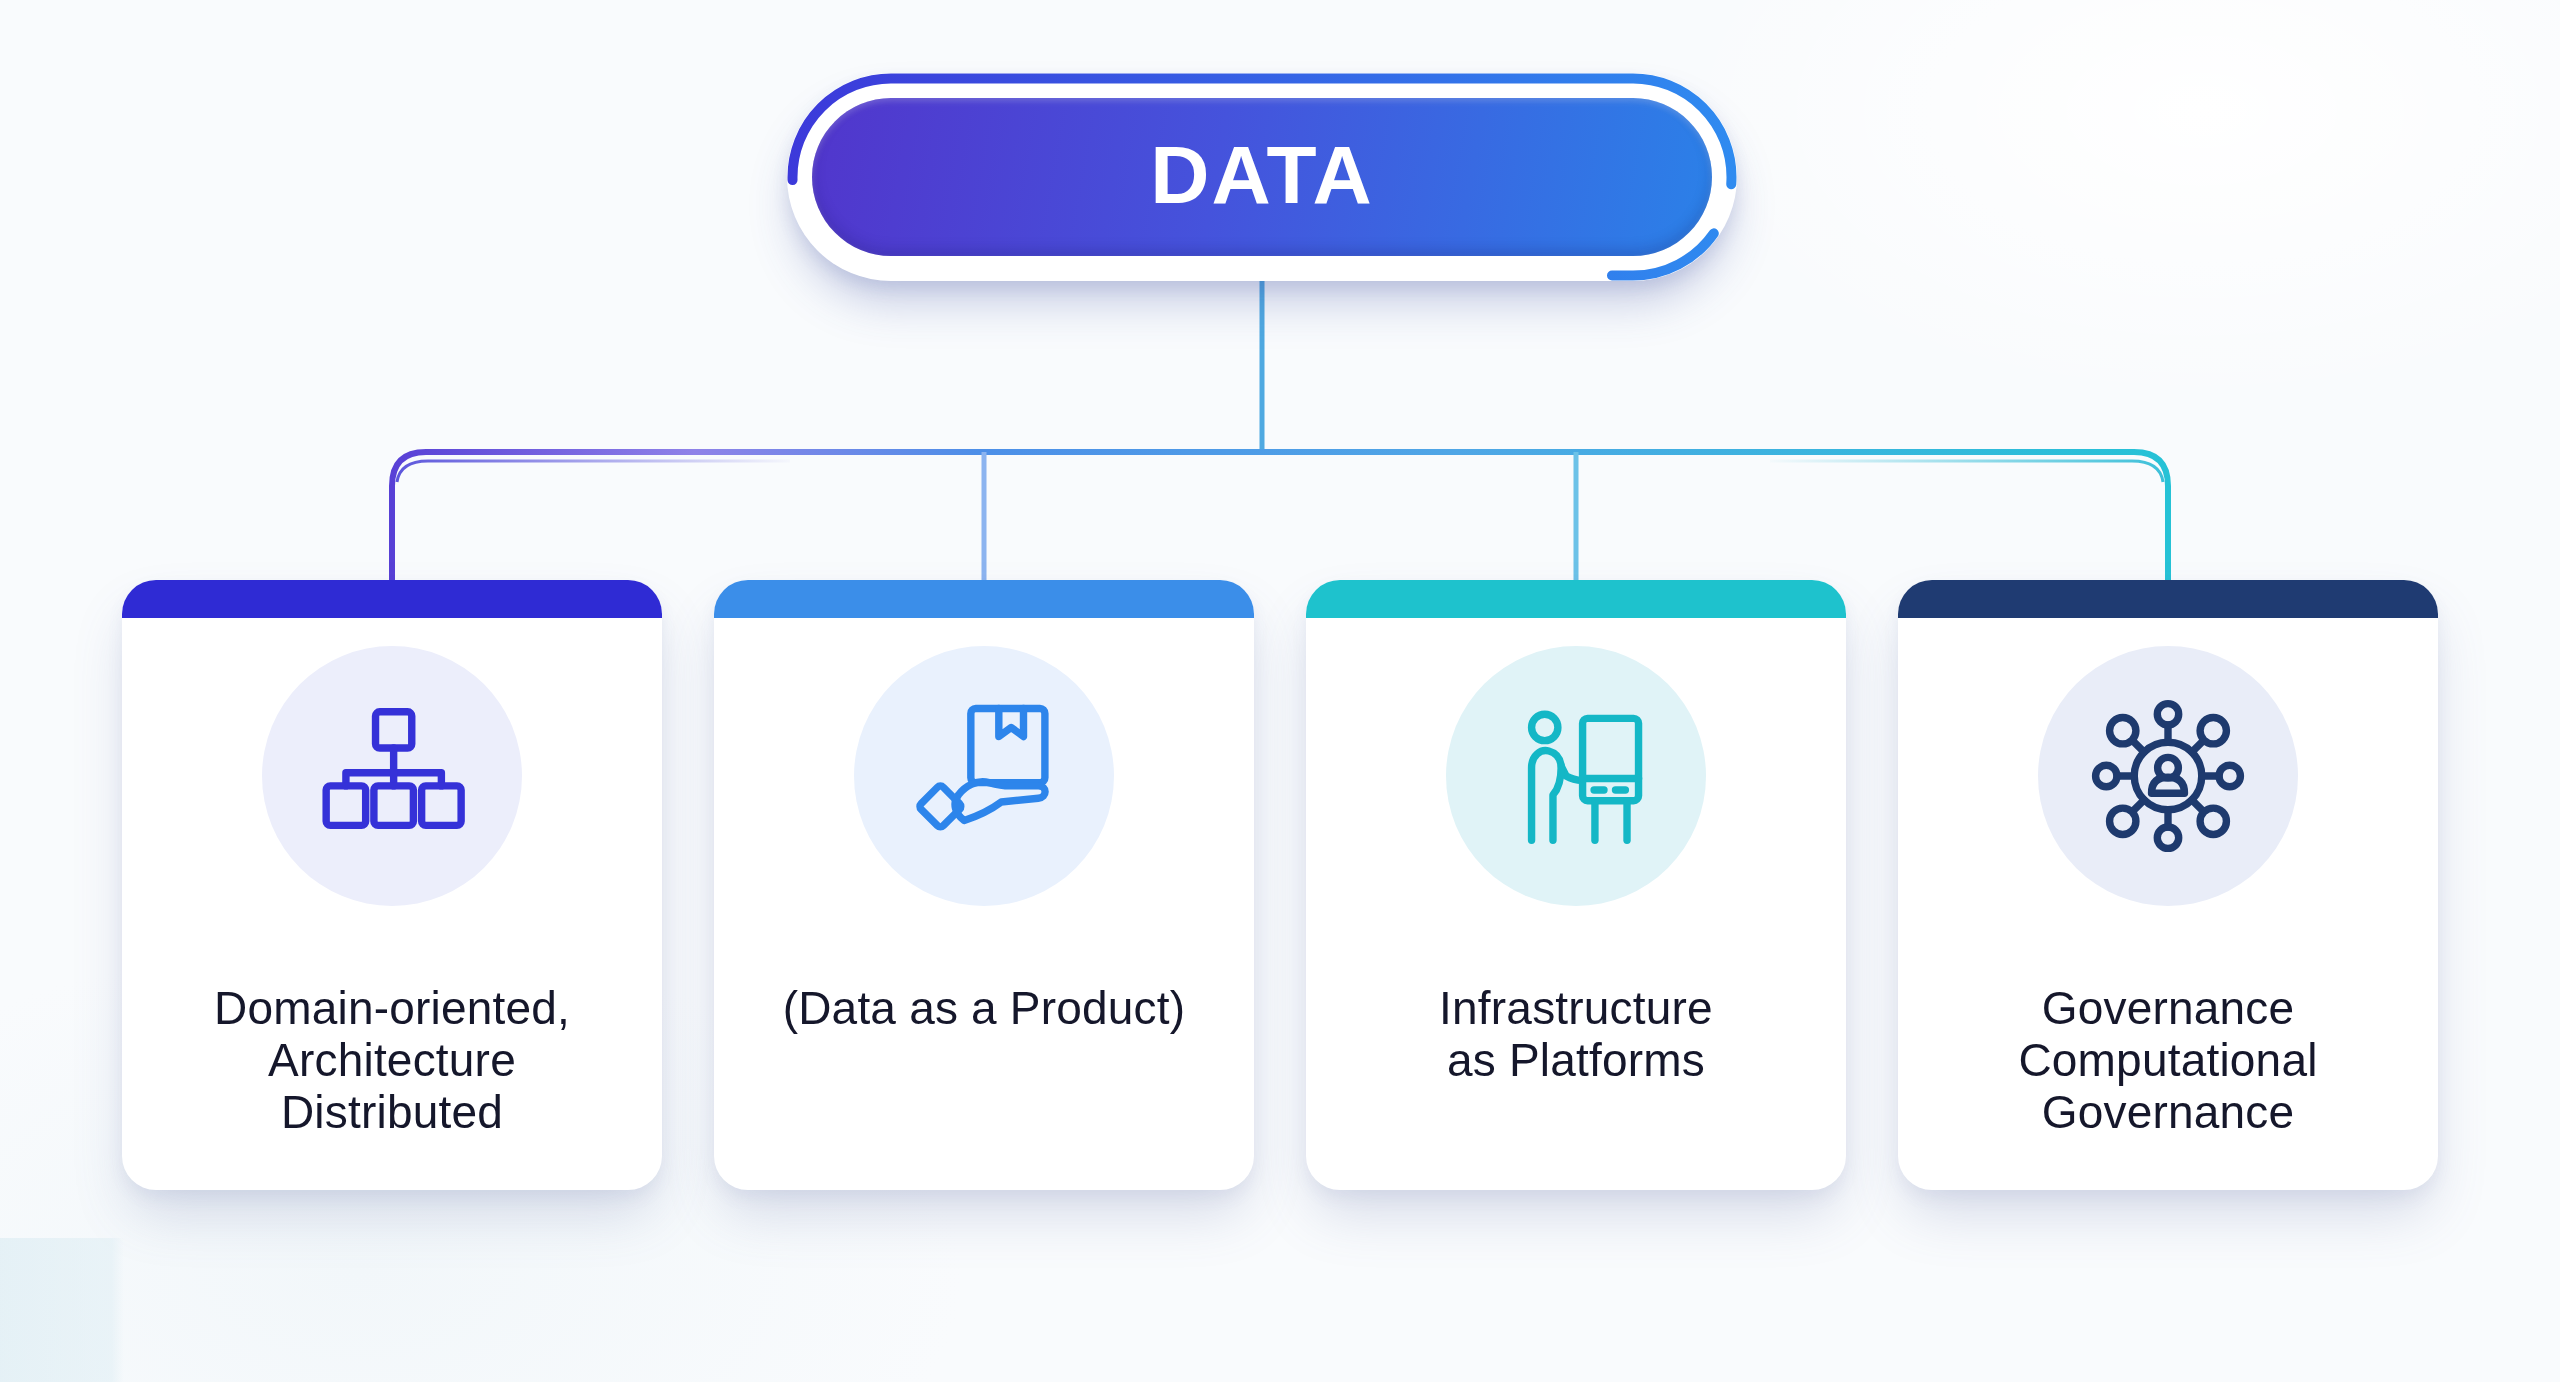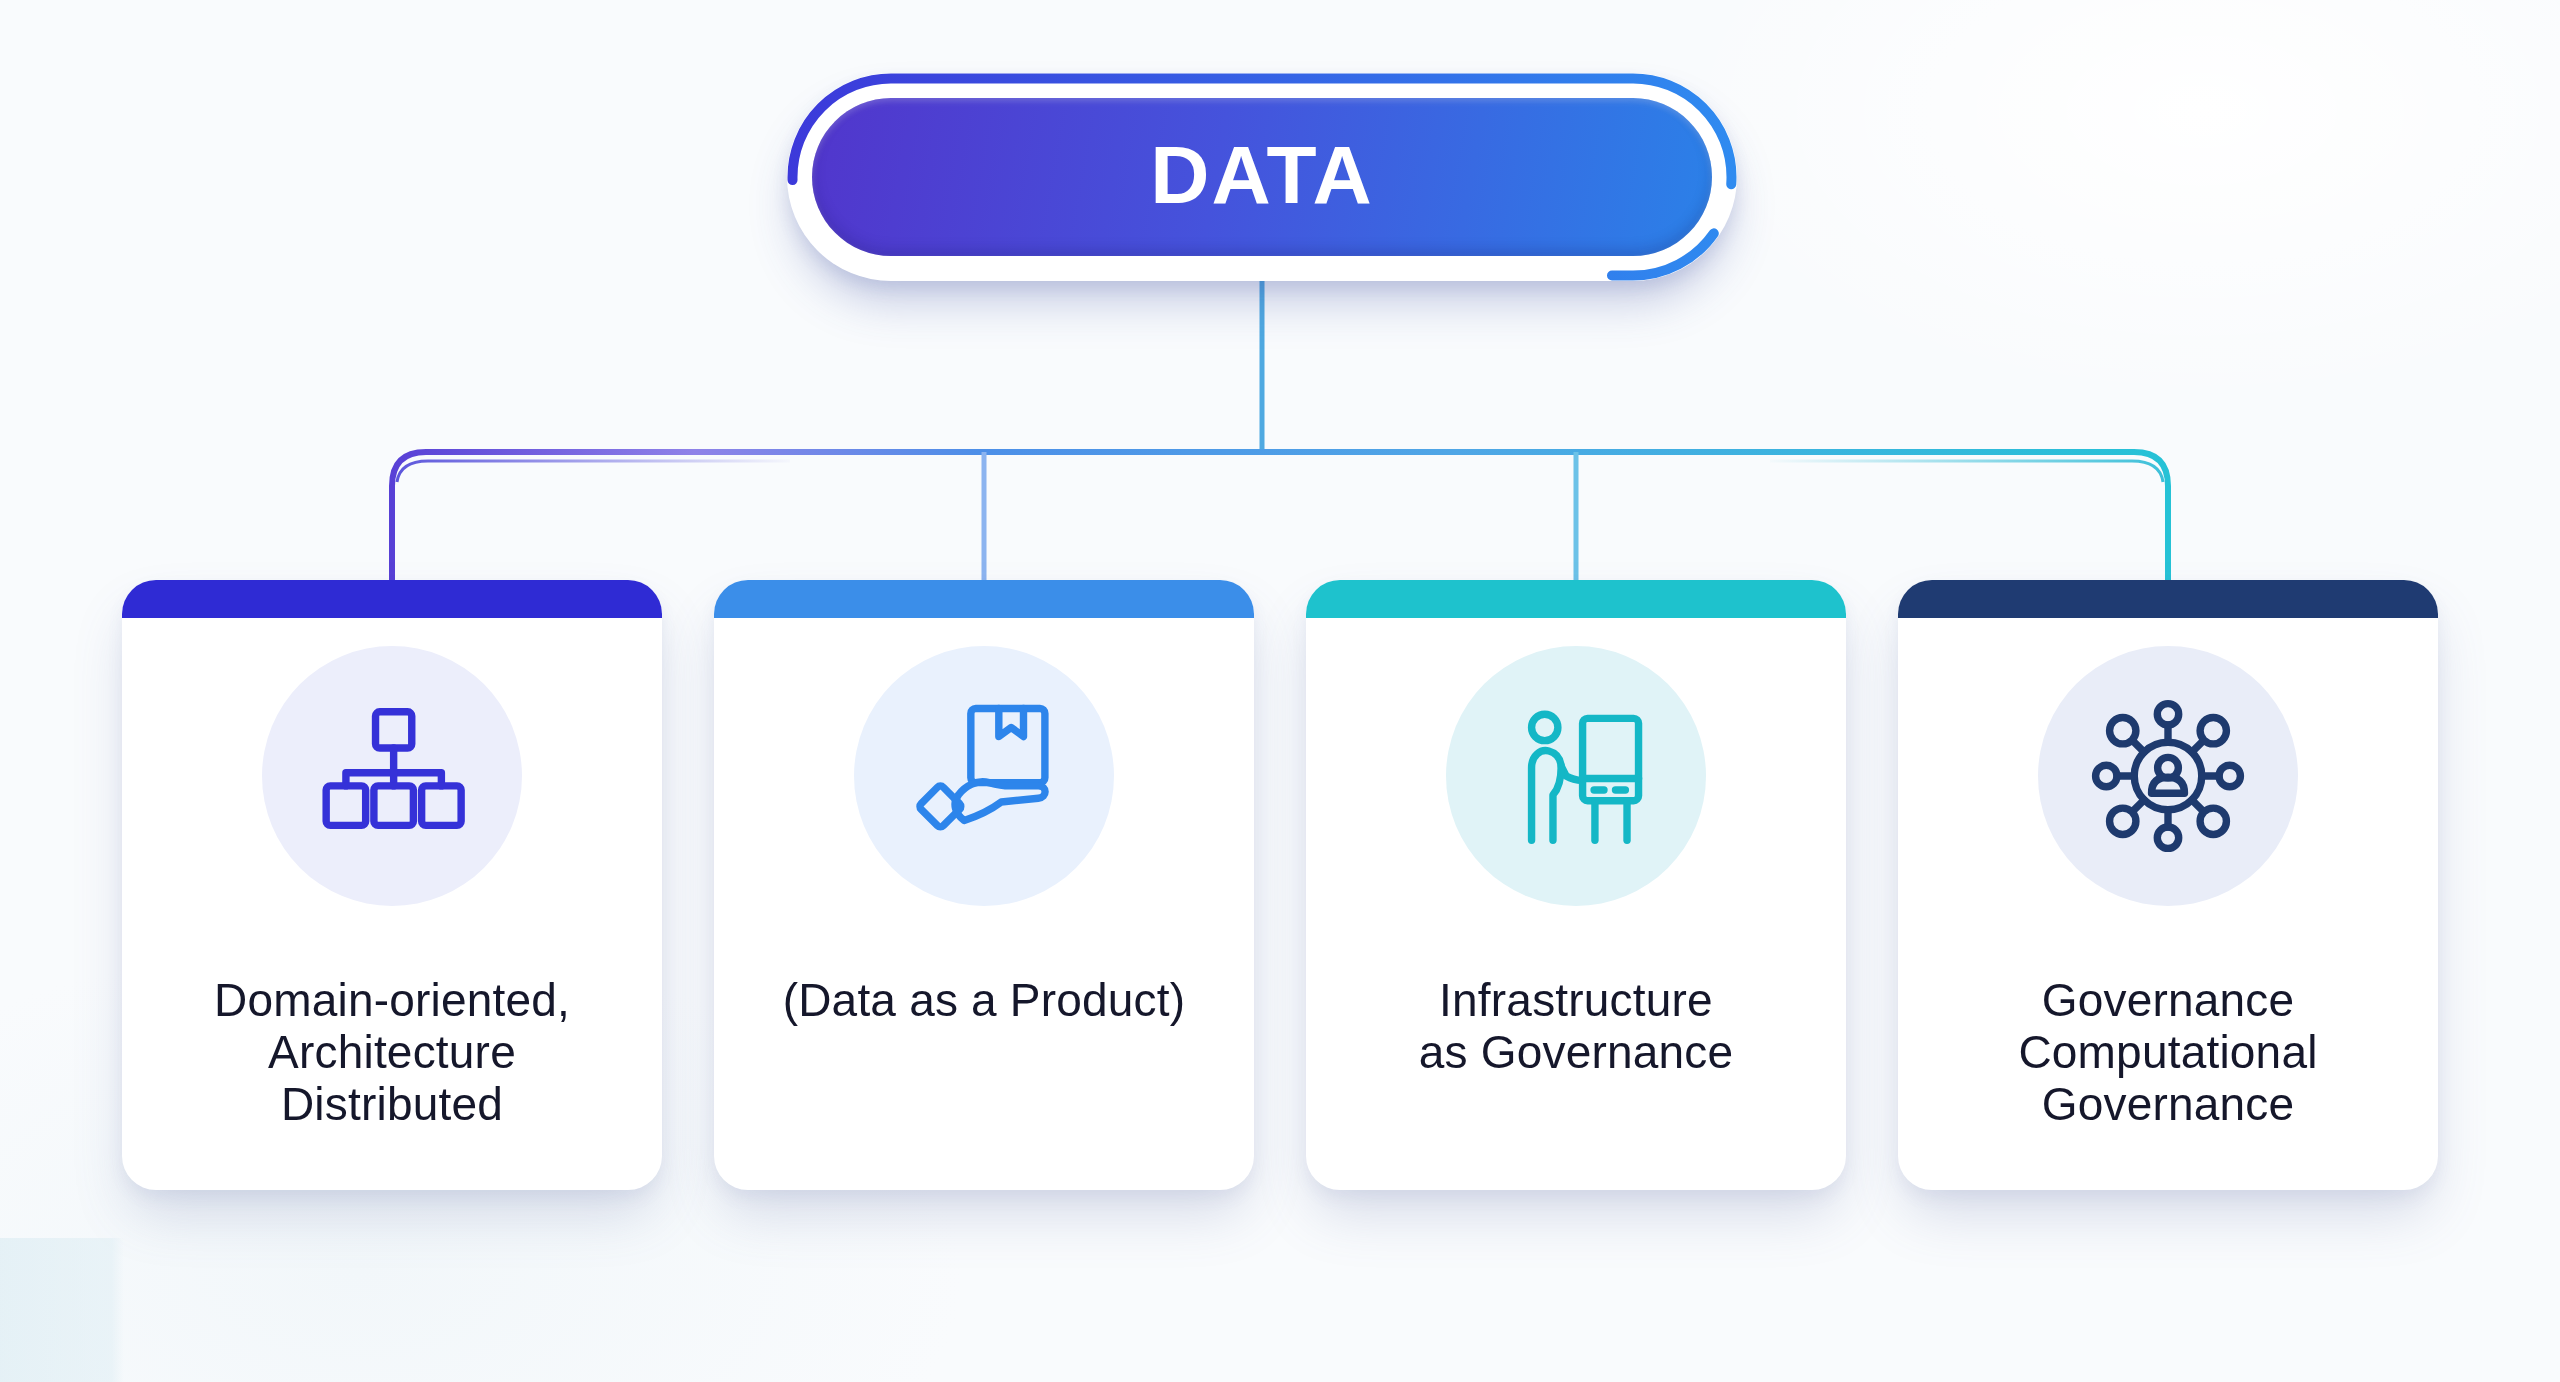--- a/index.html
+++ b/index.html
@@ -42,21 +42,21 @@
     position:absolute;left:0;top:0;right:0;height:38px;
     border-radius:34px 34px 0 0;
   }
   .icon-circle{
     position:absolute;left:50%;top:66px;transform:translateX(-50%);
     width:260px;height:260px;border-radius:50%;
     display:flex;align-items:center;justify-content:center;
   }
   .icon{width:158px;height:158px;}
   .card-title{
-    position:absolute;left:0;right:0;top:394px;margin:0;
+    position:absolute;left:0;right:0;top:394px;margin:8px;
     text-align:center;font-size:46px;line-height:52px;font-weight:500;
     letter-spacing:.2px;
   }
   .card-title .line{display:block;}
   
   .corner-patch{
     position:absolute;left:0;top:1238px;width:124px;height:144px;
     background:linear-gradient(90deg,rgba(223,238,244,.75),rgba(223,238,244,.55) 90%,rgba(223,238,244,0));
   }
 </style>
@@ -158,21 +158,21 @@
           <path d="M52 49.5 H86"></path>
           <path d="M59 56.5 H65"></path>
           <path d="M72 56.5 H78"></path>
           <path d="M59.5 63 V87"></path>
           <path d="M79 63 V87"></path>
         </g>
       </svg>
     </div>
     <h3 class="card-title" style="color: rgb(21, 23, 43);">
       <span class="line">Infrastructure</span>
-      <span class="line">as Governance</span>
+      <span class="line">as Platforms</span>
     </h3>
   </section>
 
   <section class="card" style="left:1898px">
     <div class="card-header" style="background-color: rgb(31, 59, 114);"></div>
     <div class="icon-circle" style="background-color: rgb(233, 237, 248);">
       <svg class="icon" viewBox="0 0 96 96">
         <g fill="none" stroke-width="4.5" stroke-linecap="round" stroke-linejoin="round" stroke="#1E3A6E">
           <circle cx="48" cy="48" r="20.5"></circle>
           <circle cx="48" cy="43" r="6.3"></circle>

